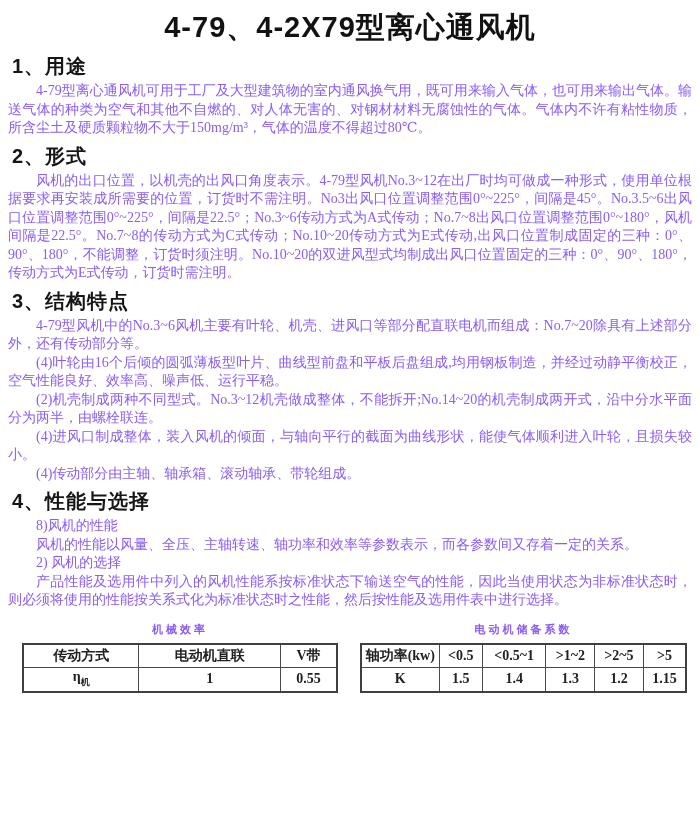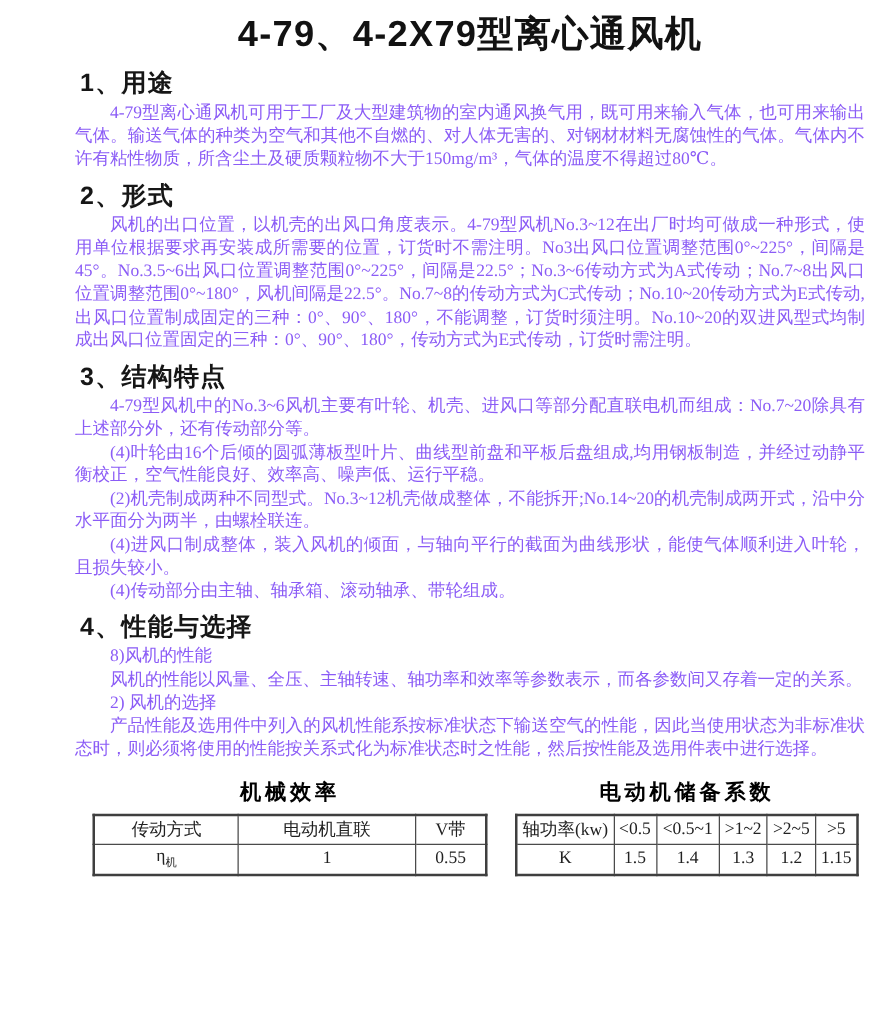--- a/index.html
+++ b/index.html
@@ -5,21 +5,21 @@
   * { box-sizing: border-box; }
   html, body { margin: 0; padding: 0; }
   body {
     width: 700px;
     height: 826px;
     background: #ffffff;
     color: #1e1e1e;
     font-family: "Liberation Serif", "DejaVu Serif", serif;
     overflow: hidden;
   }
-  .doc { padding: 2px 8px 0 20px; margin-left: 40px; }
+  .doc { padding: 2px 8px 0 8px; }
 
   .title {
     text-align: center;
     font-family: "Liberation Sans", "DejaVu Sans", sans-serif;
     font-size: 29px;
     font-weight: 700;
     letter-spacing: 1px;
     color: #121212;
     margin: 6px 0 4px 0;
   }
@@ -48,36 +48,36 @@
     margin-top: 12px;
     padding: 0 5px 0 14px;
     align-items: flex-start;
   }
   .tbl-wrap.left  { flex: 0 0 316px; }
   .tbl-wrap.right { flex: 1; }
 
   .tbl-title {
     text-align: center;
     font-family: "Liberation Sans", "DejaVu Sans", sans-serif;
-    font-size: 17px;
+    font-size: 11px;
     font-weight: 700;
     letter-spacing: 3px;
-    color: #000000;
+    color: #8b5cf6;
     margin-bottom: 6px;
   }
 
   table {
     border-collapse: collapse;
     width: 100%;
     border: 2px solid #3f3f3f;
   }
   th, td {
     border: 1px solid #4a4a4a;
     font-size: 14px;
-    font-weight: 400;
+    font-weight: 700;
     text-align: center;
     vertical-align: middle;
     height: 24px;
     padding: 0 2px;
     color: #222;
     font-family: "Liberation Serif", "DejaVu Serif", serif;
   }
   .motor-tbl th:first-child, .motor-tbl td:first-child { width: 78px; }
   .eta-sub { font-size: 9px; vertical-align: sub; }
 </style>

